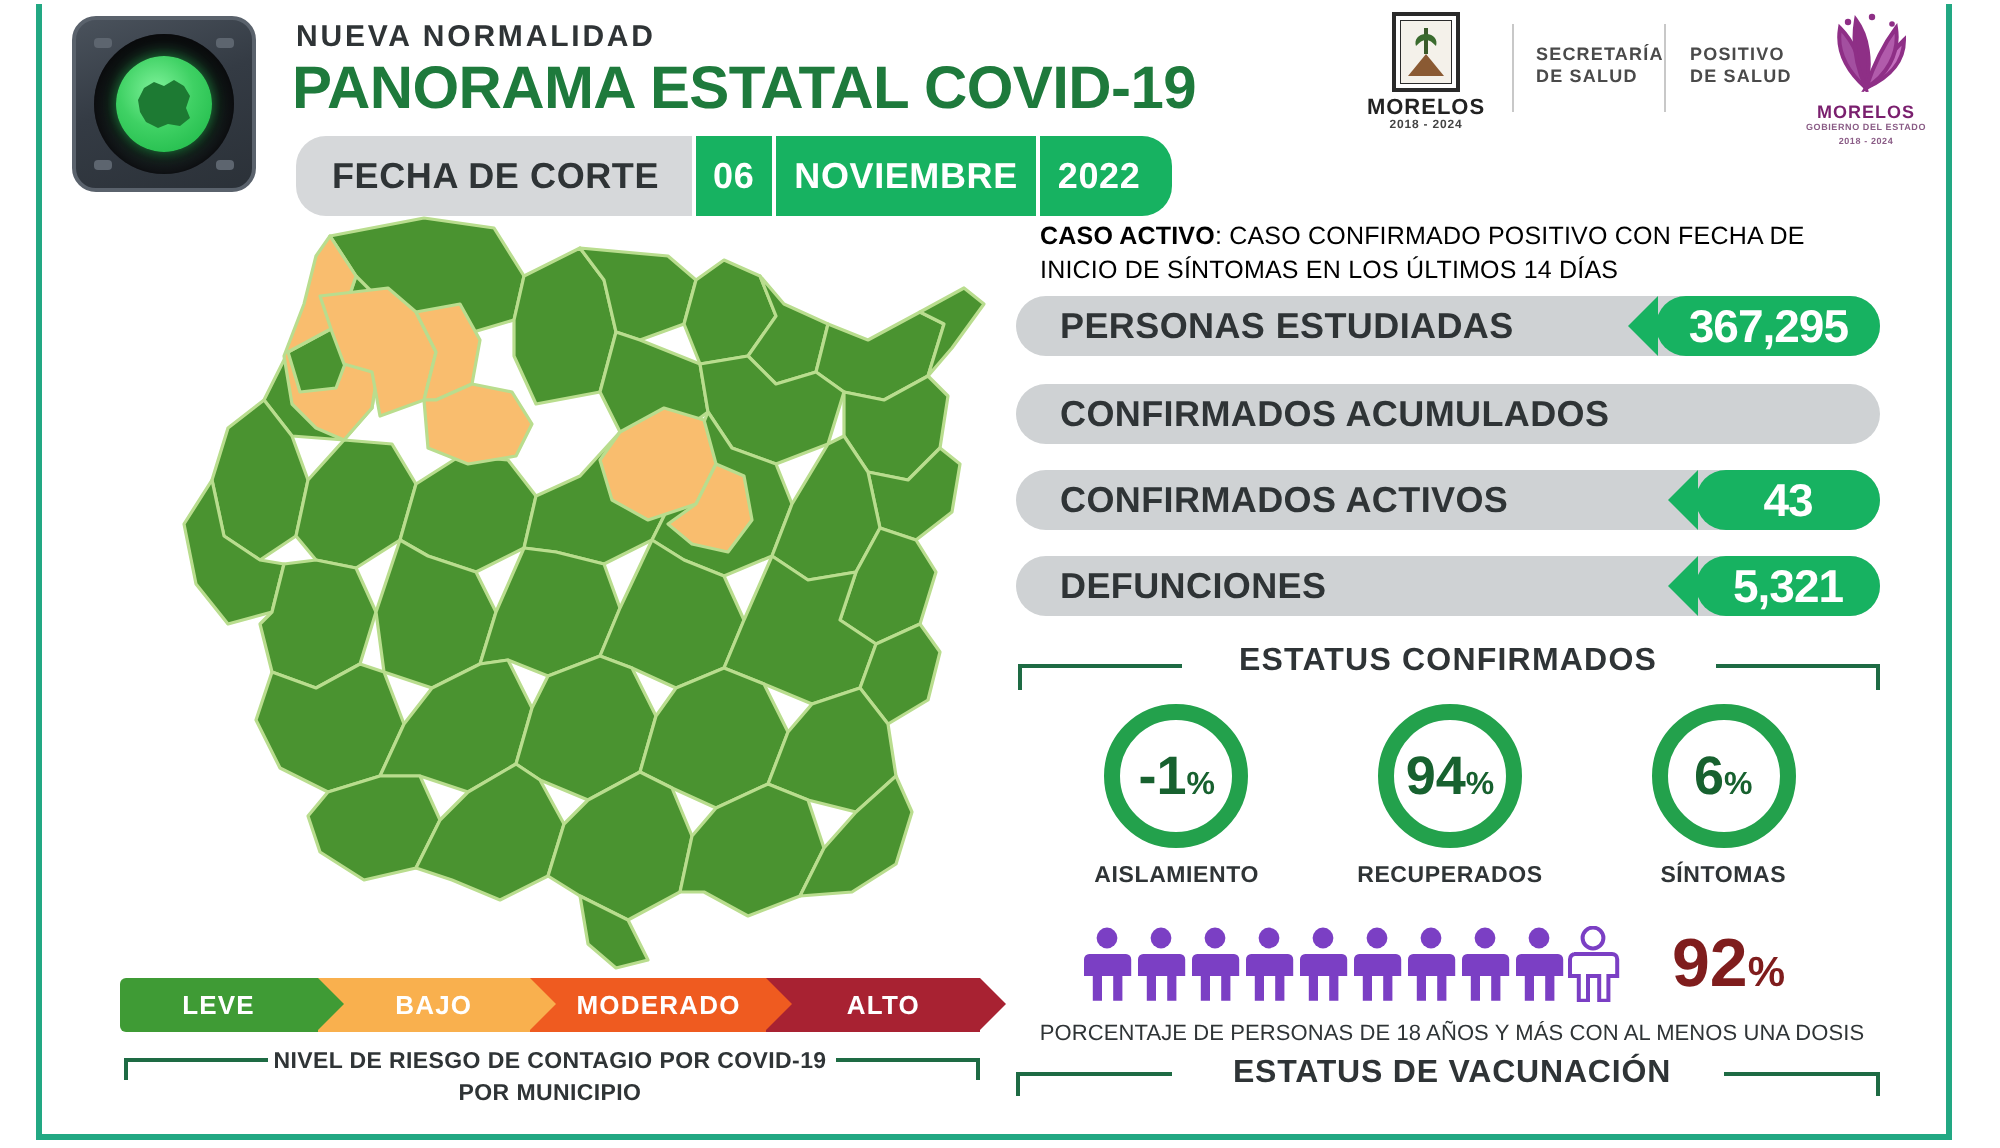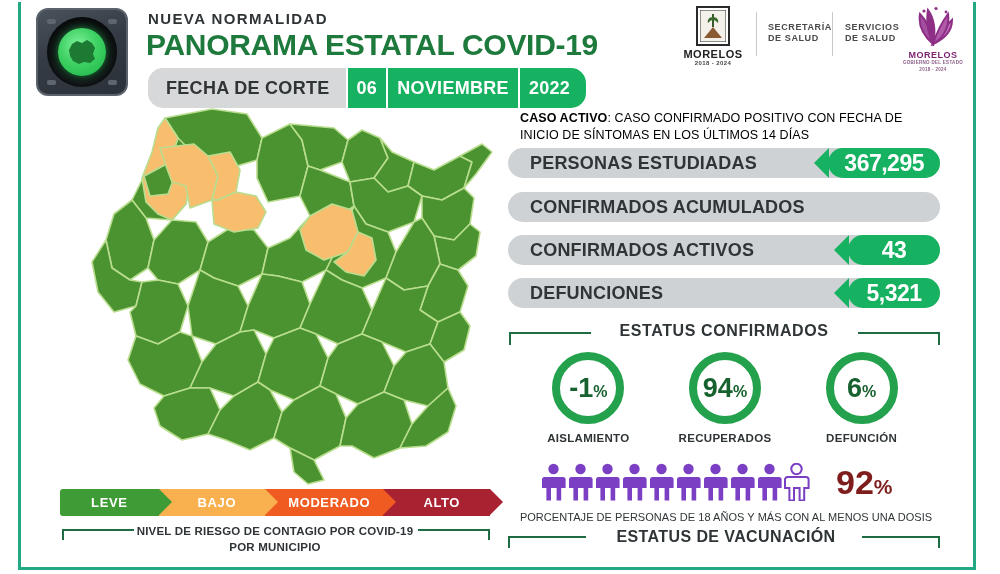--- a/index.html
+++ b/index.html
@@ -245,21 +245,21 @@
   </div>
 
   <div class="vdiv" style="left:756px;"></div>
   <div class="gov-text" style="left:768px;">
     <span>SECRETARÍA</span><br>
     <span>DE SALUD</span>
   </div>
 
   <div class="vdiv" style="left:832px;"></div>
   <div class="gov-text" style="left:845px;">
-    <span>SERVICIOS</span><br>
+    <span>POSITIVO</span><br>
     <span>DE SALUD</span>
   </div>
 
   <div class="gov-lotus">
     <svg width="54" height="40" viewBox="0 0 54 40" aria-hidden="true">
       <g fill="none" stroke="#8e2f86" stroke-width="2">
         <path d="M27 38 C18 30 12 20 14 8 C20 14 25 24 27 38Z" fill="#a34fa0"></path>
         <path d="M27 38 C33 28 40 20 46 14 C46 26 38 33 27 38Z" fill="#c46fbe"></path>
         <path d="M27 38 C22 27 20 16 22 4 C28 12 30 25 27 38Z" fill="#8e2f86"></path>
         <path d="M27 38 C31 26 36 16 42 8 C44 21 37 32 27 38Z" fill="#b15bab"></path>
@@ -384,21 +384,21 @@
     <div class="circ-item">
       <div class="circ">
         <div class="circ-val"><span>94</span><span class="pct">%</span></div>
       </div>
       <div class="circ-lab">RECUPERADOS</div>
     </div>
     <div class="circ-item">
       <div class="circ">
         <div class="circ-val"><span>6</span><span class="pct">%</span></div>
       </div>
-      <div class="circ-lab">DEFUNCIÓN</div>
+      <div class="circ-lab">SÍNTOMAS</div>
     </div>
   </div>
 
   <div class="vac-row">
     <div class="people" id="people">
         <svg width="27" height="38" viewBox="0 0 27 38">
           <g fill="#7b3fc4" stroke="#7b3fc4" stroke-width="0">
             <circle cx="13.5" cy="6" r="5.2"></circle>
             <path d="M4 14 h19 a2.6 2.6 0 0 1 2.6 2.6 v8.4 h-4.4 v12.4 h-4.6 v-12.4 h-5.6 v12.4 h-4.6 v-12.4 h-4.4 v-8.4 a2.6 2.6 0 0 1 2.6 -2.6 z"></path>
           </g>

